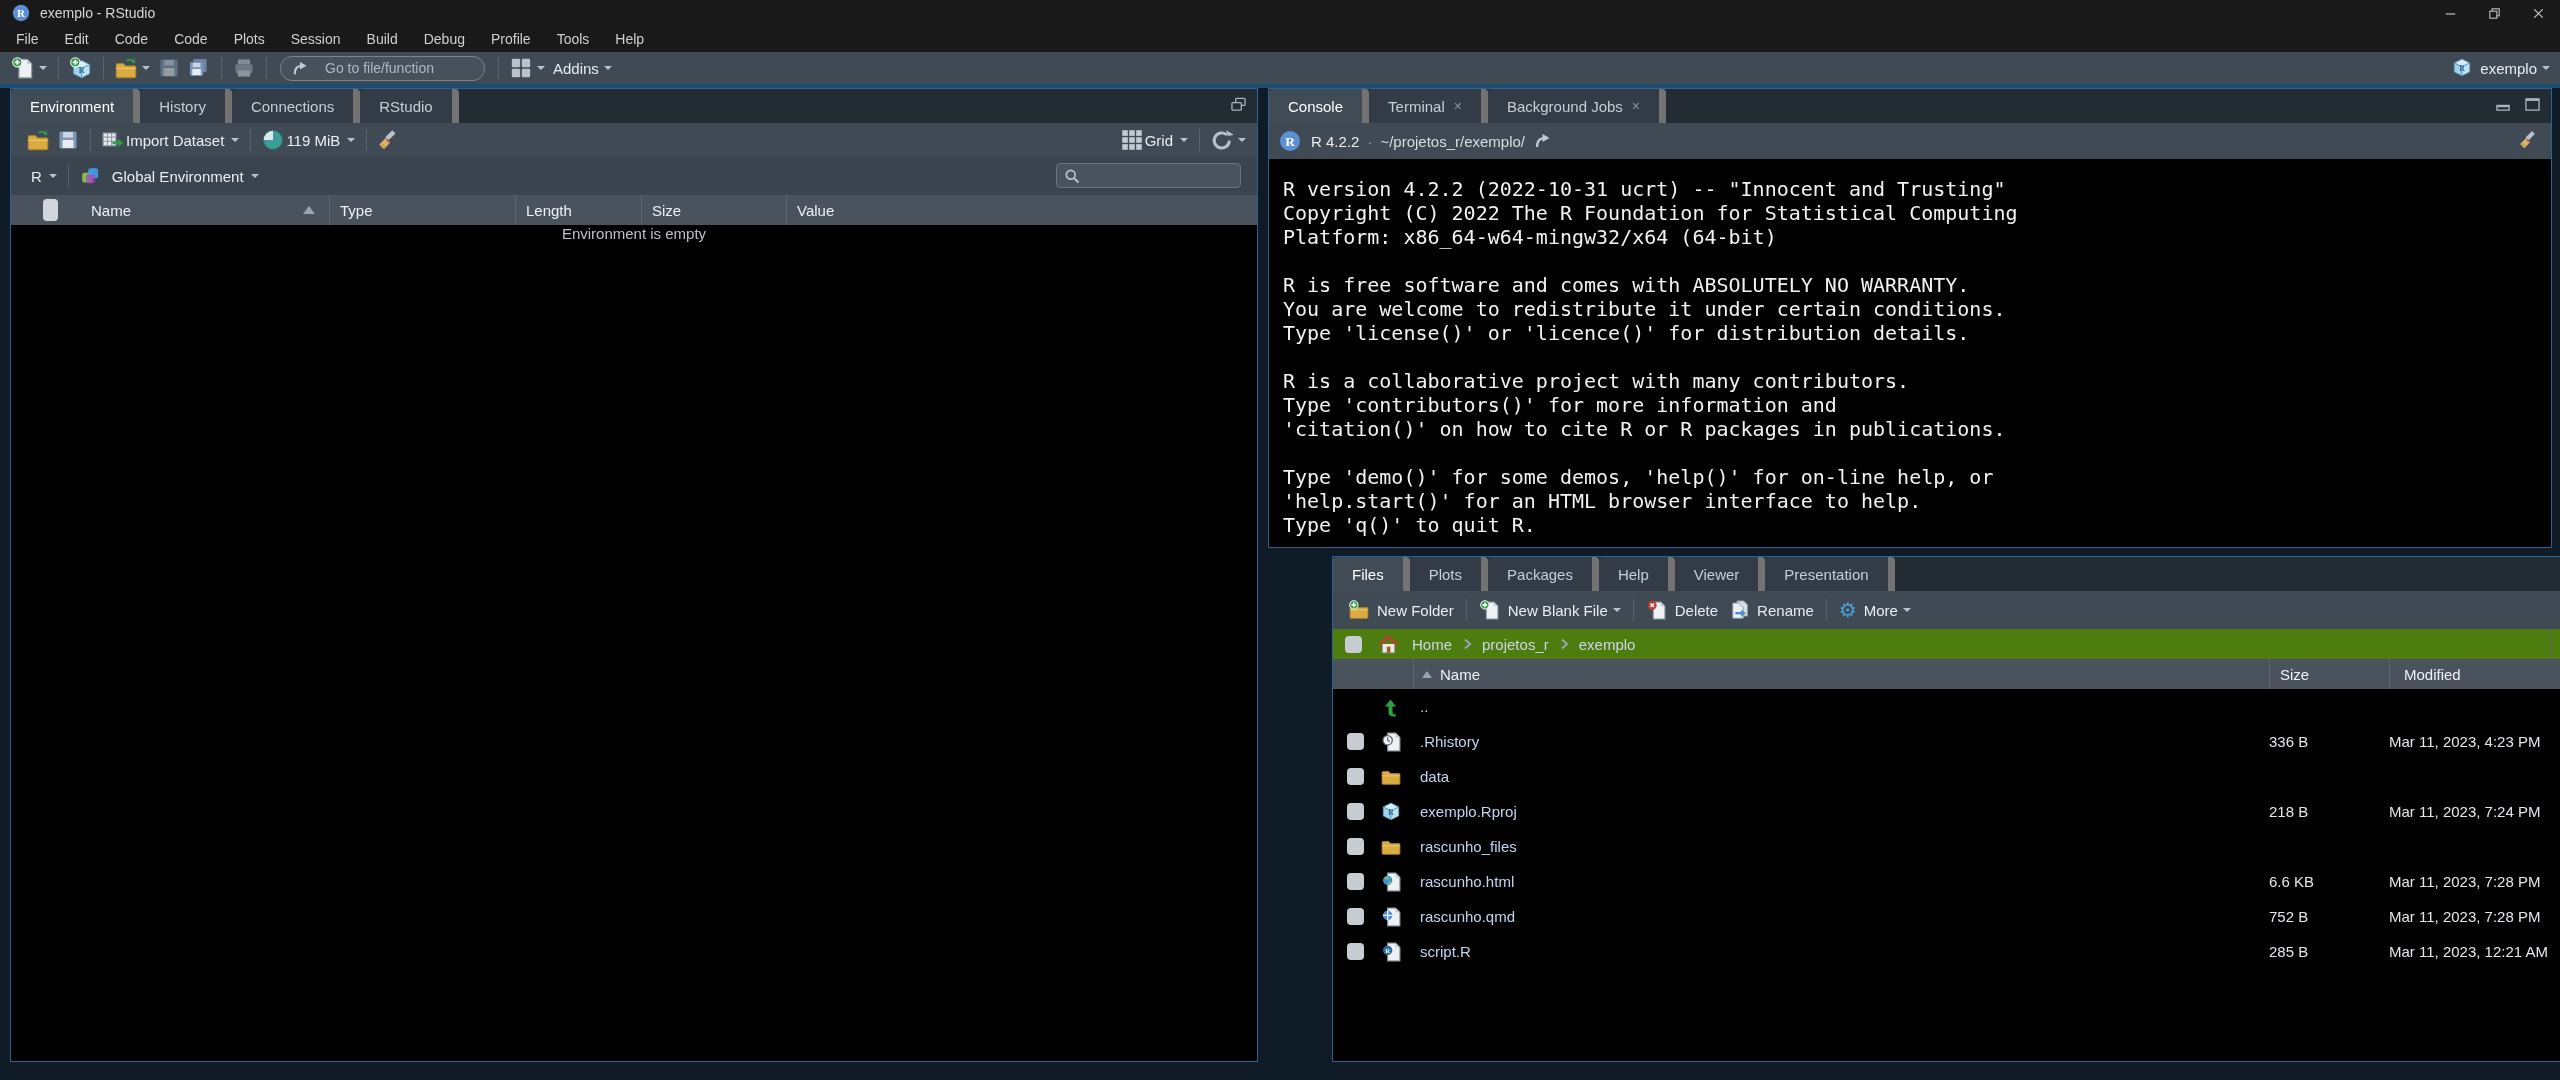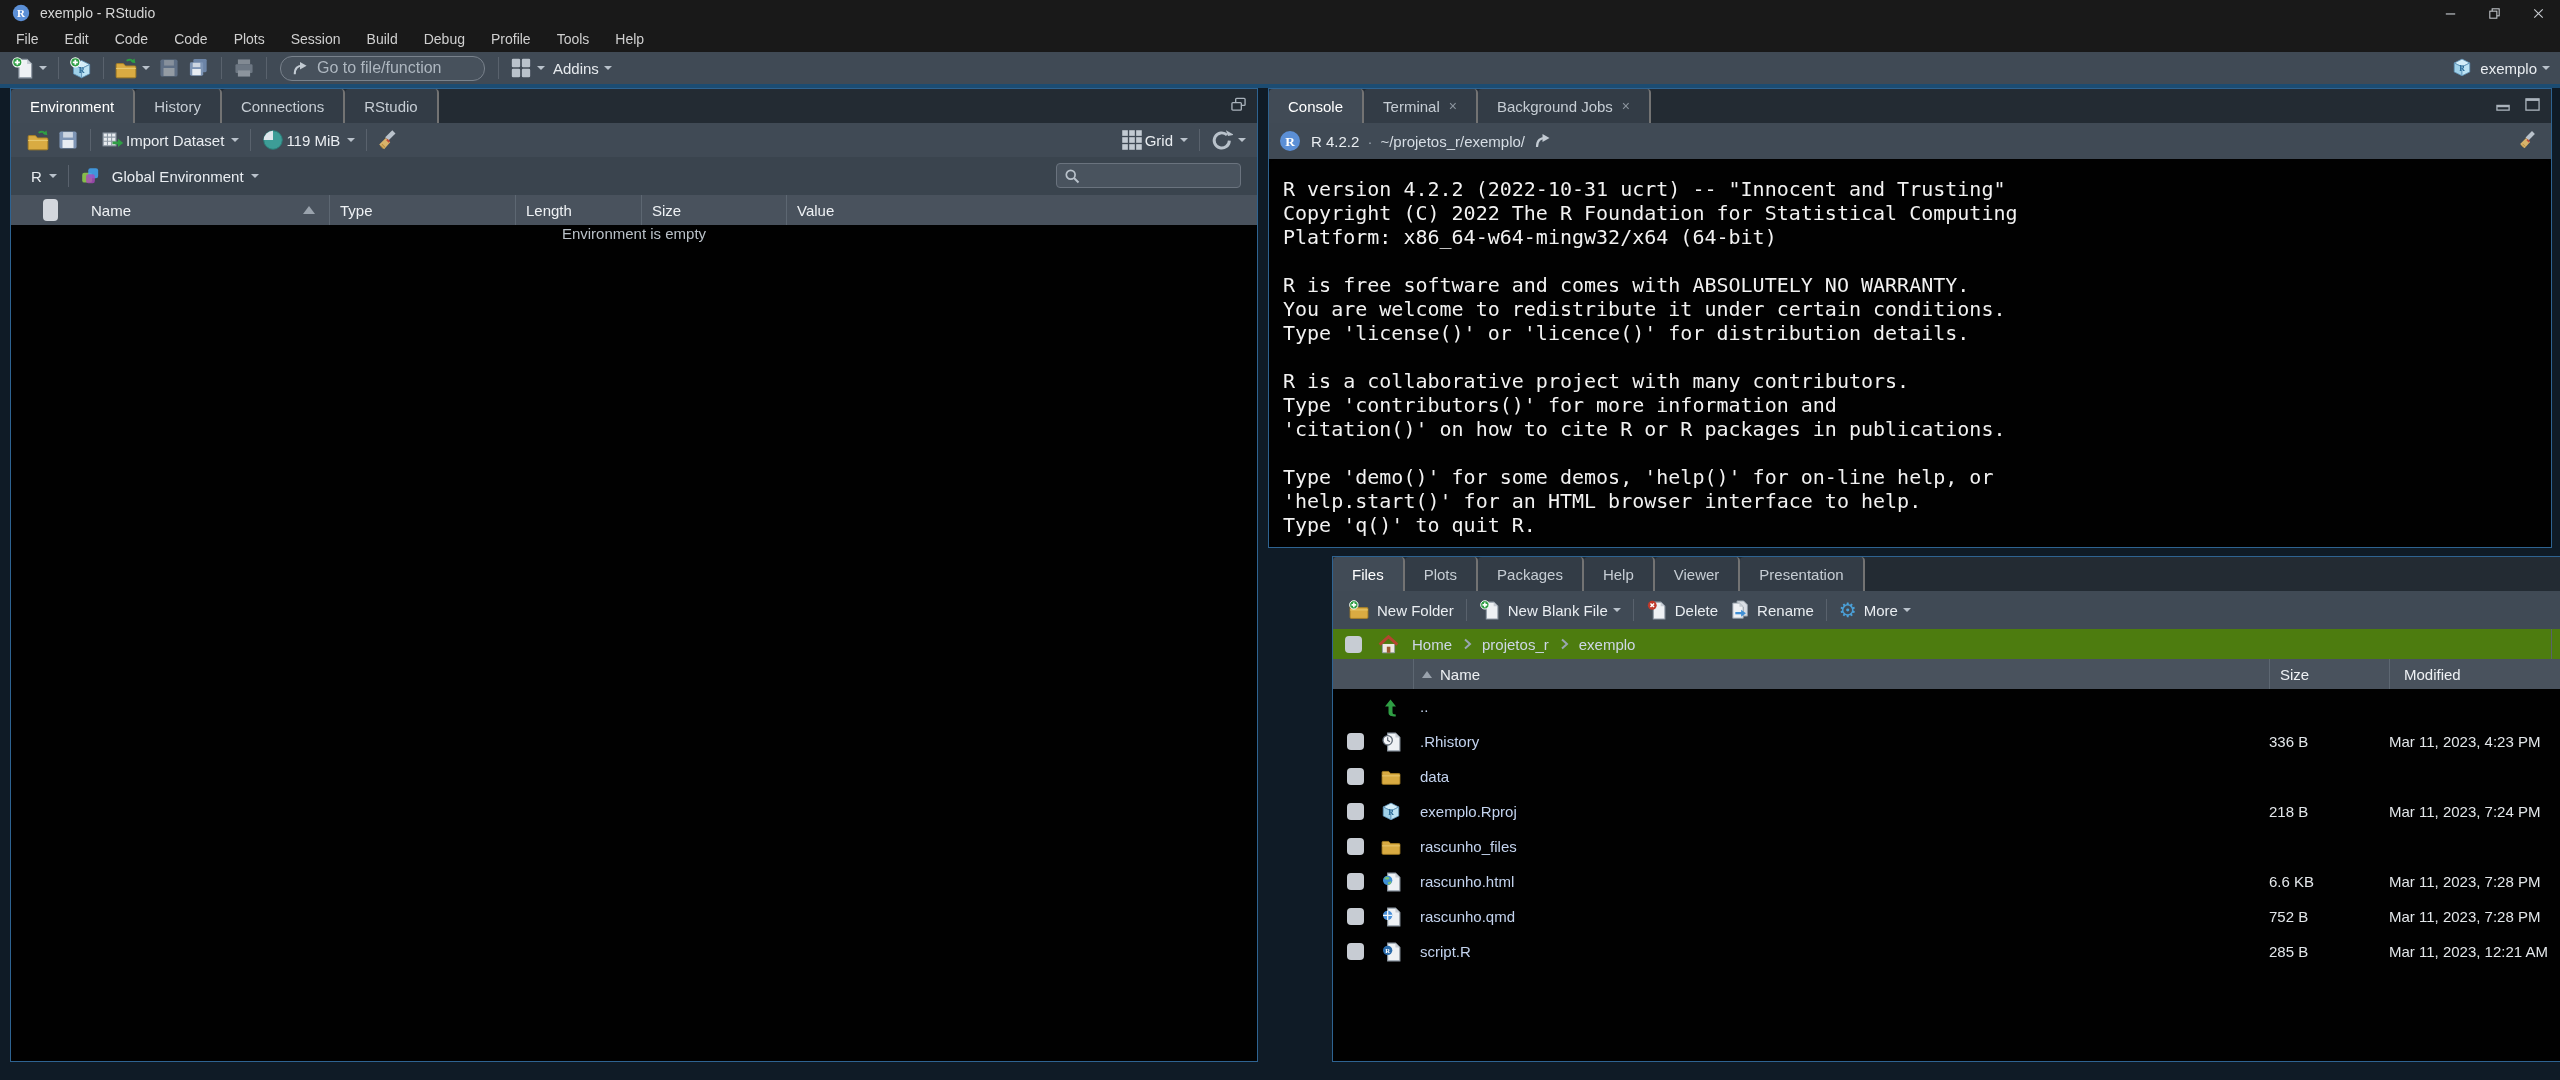--- a/index.html
+++ b/index.html
@@ -31,32 +31,32 @@
   .tbtn { display:flex; align-items:center; padding:0 4px; height:28px; }
   .tbtn .ic { width:22px; height:22px; }
   .caret { width:0; height:0; border-left:4px solid transparent; border-right:4px solid transparent;
            border-top:4px solid #b9c2cb; margin-left:5px; flex:none; }
   .vsep { width:1px; height:22px; background:#59626d; margin:0 7px; flex:none; }
   .dim { opacity:.5; }
   #goto-box { display:flex; align-items:center; width:205px; height:25px; background:#47515c;
               border:1px solid #79828c; border-radius:12px; margin:0 6px; padding:0 10px; }
   #goto-box .ic { width:17px; height:17px; margin-right:9px; }
   #goto-box input { flex:1; background:transparent; border:none; outline:none; color:#c3cbd3;
-                    font-size:16px; font-family:inherit; width:120px; }
+                    font-size:14px; font-family:inherit; width:120px;margin-left:8px; }
   #goto-box input::placeholder { color:#aeb7c0; }
   #project-switcher { position:absolute; right:10px; top:52px; height:32px; display:flex; align-items:center;
                       color:#e9edf1; font-size:15px; }
   #project-switcher .ic { width:20px; height:20px; margin-right:8px; }
 
   
   .pane { position:absolute; background:#010101; border:1px solid #2e6391; }
   .tabstrip { position:absolute; left:0; top:0; right:0; height:34px; background:#232b33;
               display:flex; align-items:stretch; }
   .tab { display:flex; align-items:center; padding:0 19px; font-size:15px; color:#c6cdd4;
-         background:#333c46; border-right:2px solid #737373; border-top-left-radius:4px;
+         background:#333c46; border-right:7px solid #737373; border-top-left-radius:4px;
          border-top-right-radius:4px; }
   .tab.active { background:#414b56; color:#ffffff; }
   .tabx { margin-left:9px; color:#8d969f; font-size:14px; }
   .pane-ctrls { position:absolute; right:10px; top:8px; display:flex; gap:12px; }
   .pane-ctrls .ic { width:17px; height:15px; }
   .ptb { position:absolute; left:0; right:0; background:#404a55; display:flex; align-items:center;
          color:#e9edf1; font-size:15px; }
   .ptb .lbl { margin:0 2px; }
 
   

